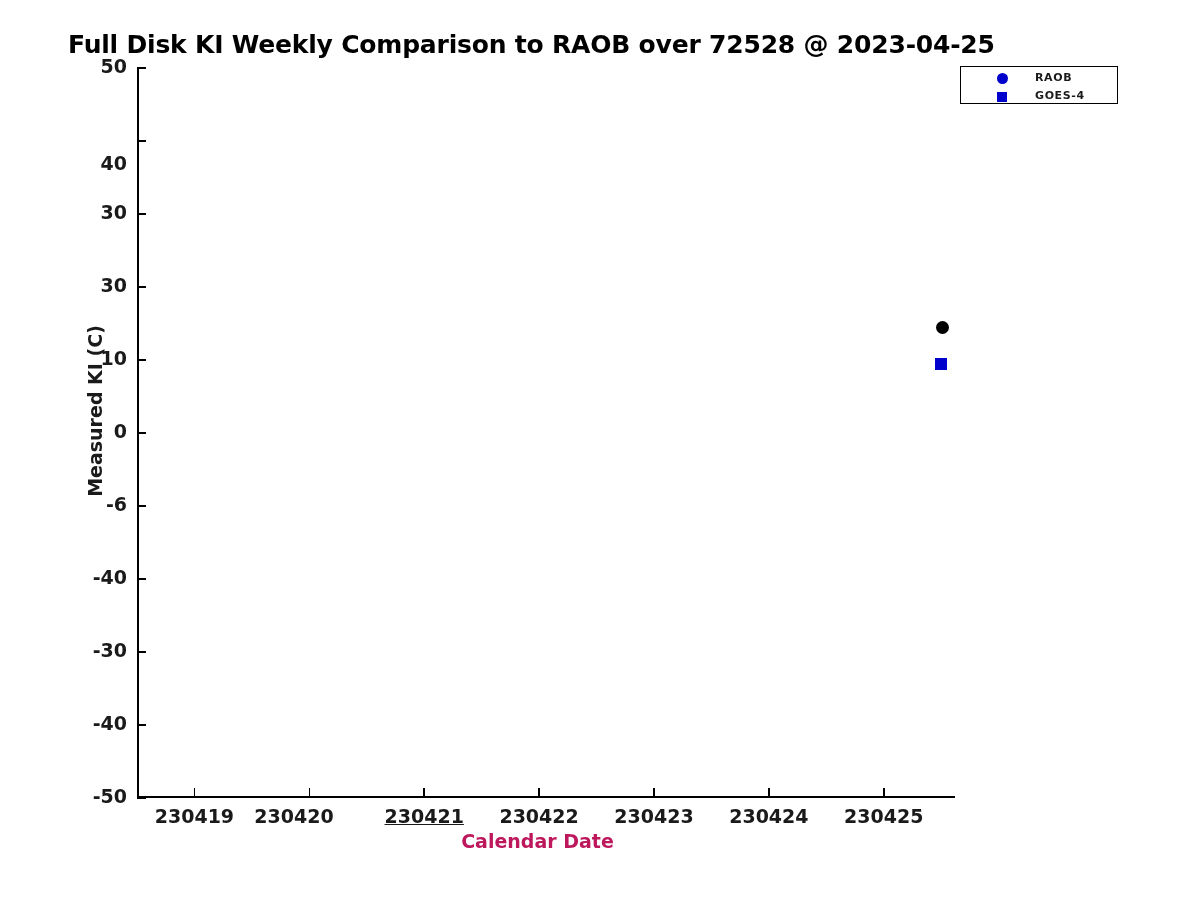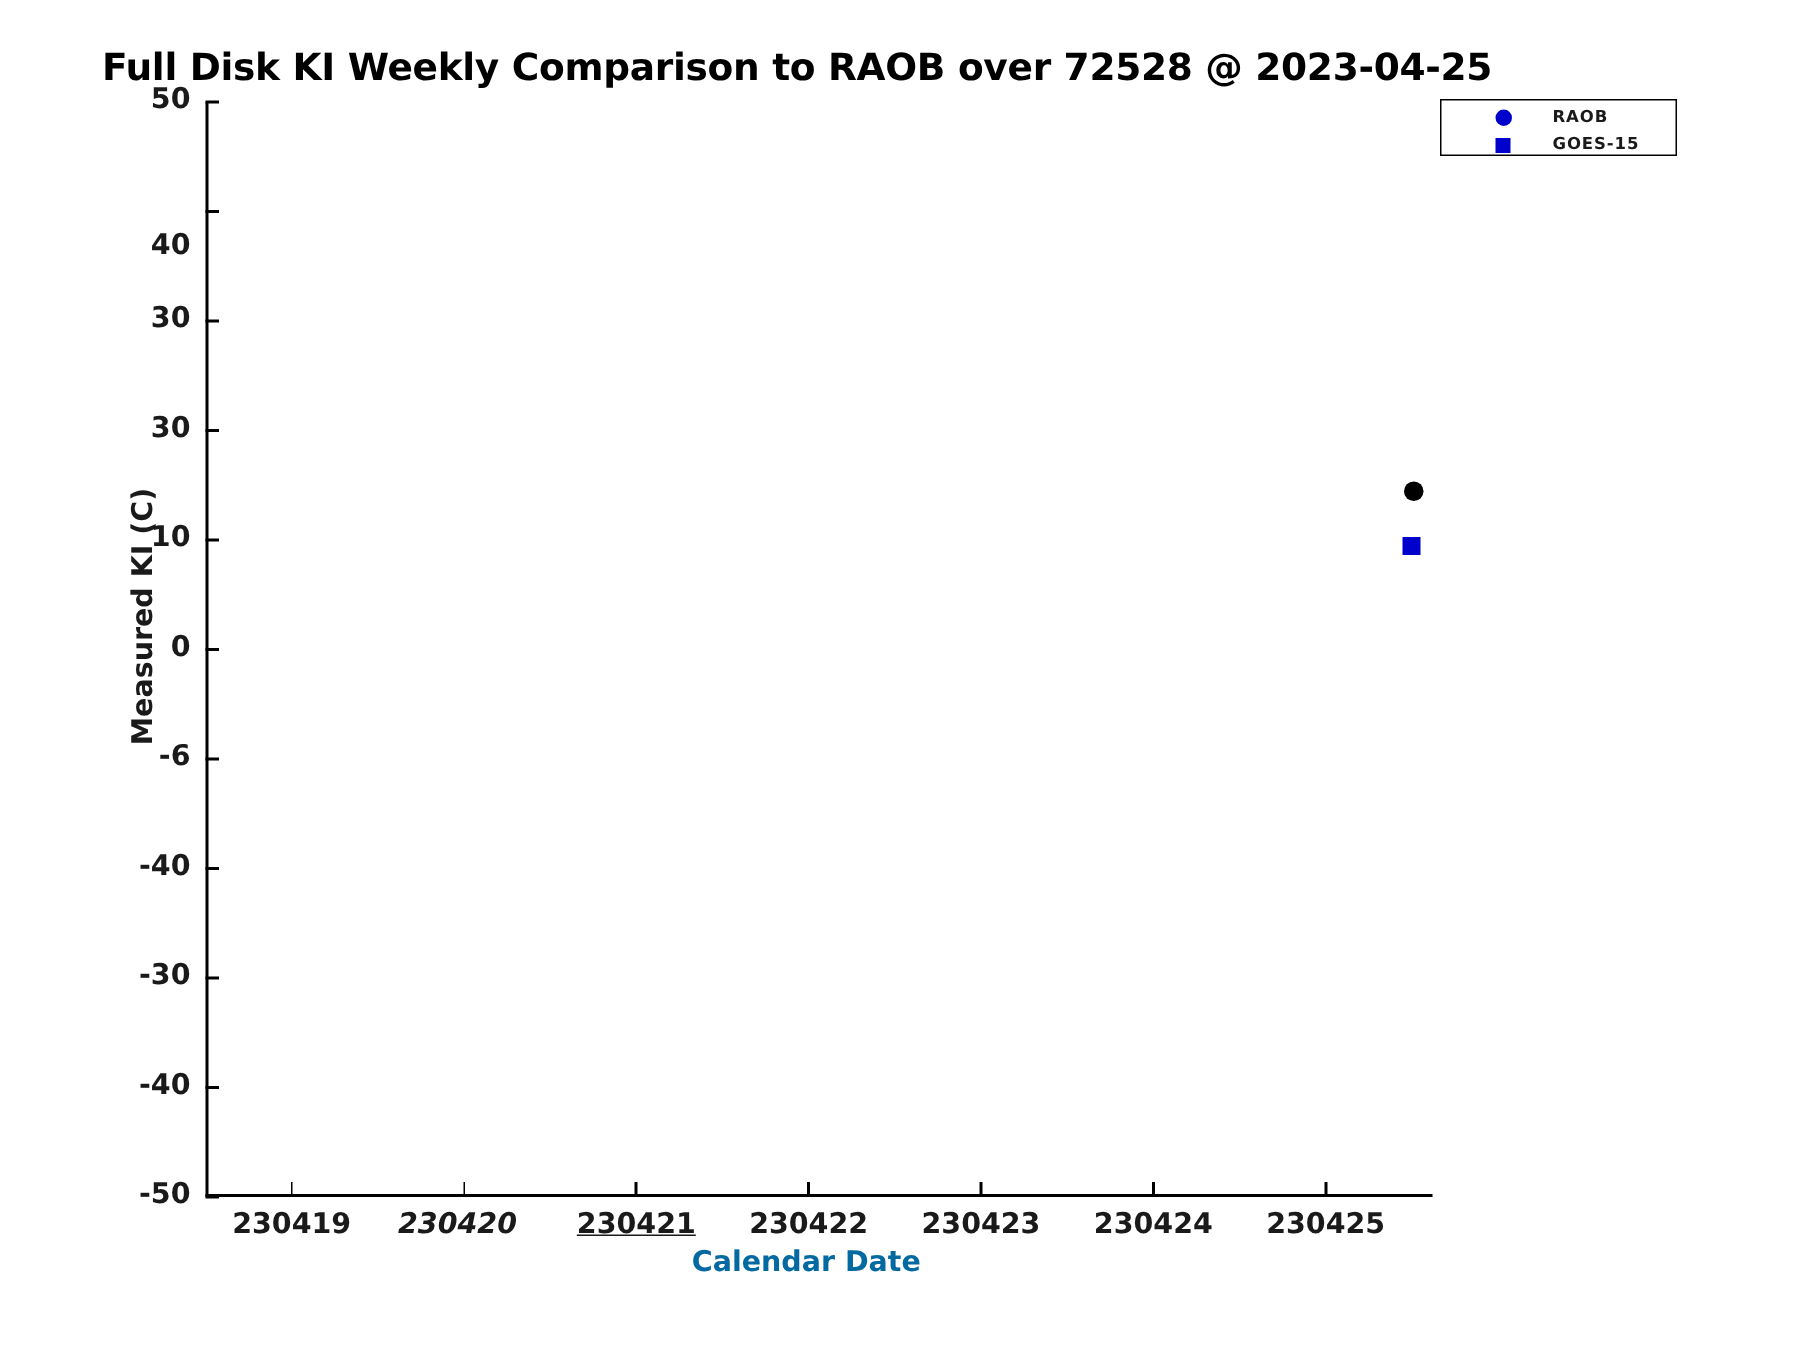--- a/index.html
+++ b/index.html
@@ -92,21 +92,21 @@
 
   
   #x-axis-title {
     position: absolute;
     left: 0px;
     top: 830px;
     width: 1075px;
     text-align: center;
     font-size: 19px;
     font-weight: bold;
-    color: #0369a1;
+    color: #be185d;
   }
   #y-axis-title {
     position: absolute;
     left: -5px;
     top: 400px;
     width: 200px;
     text-align: center;
     font-size: 19px;
     font-weight: bold;
     color: #1a1a1a;
@@ -203,21 +203,21 @@
       <div class="ytl" style="left: 7px; top: 347px;">10</div>
       <div class="ytl" style="left: 7px; top: 420px;">0</div>
       <div class="ytl" style="left: 7px; top: 493px;">-6</div>
       <div class="ytl" style="left: 7px; top: 566px;">-40</div>
       <div class="ytl" style="left: 7px; top: 639px;">-30</div>
       <div class="ytl" style="left: 7px; top: 712px;">-40</div>
       <div class="ytl" style="left: 7px; top: 785px;">-50</div>
     </div>
   <div id="x-labels-layer">
       <div class="xtl" style="left: 114.444px; top: 805px;">230419</div>
-      <div class="xtl" style="left: 225px; top: 805px; font-style: italic;">230420</div>
+      <div class="xtl" style="left: 214px; top: 805px;">230420</div>
       <div class="xtl" style="left: 344.219px; top: 805px; text-decoration: underline;">230421</div>
       <div class="xtl" style="left: 459.107px; top: 805px;">230422</div>
       <div class="xtl" style="left: 573.994px; top: 805px;">230423</div>
       <div class="xtl" style="left: 688.882px; top: 805px;">230424</div>
       <div class="xtl" style="left: 803.77px; top: 805px;">230425</div>
     </div>
 
   <div id="x-axis-title">Calendar Date</div>
   <div id="y-axis-title">Measured KI (C)</div>
 
@@ -225,17 +225,17 @@
       <div class="legend-row" style="top: 2px;">
         <div class="legend-marker-wrap">
           <div style="position: absolute; width: 11px; height: 11px; left: 3.5px; top: 4px; background: rgb(0, 0, 204); border-radius: 50%;"></div>
         </div>
         <div class="legend-label">RAOB</div>
       </div>
       <div class="legend-row" style="top: 20px;">
         <div class="legend-marker-wrap">
           <div style="position: absolute; width: 10px; height: 10px; left: 4px; top: 4.5px; background: rgb(0, 0, 204);"></div>
         </div>
-        <div class="legend-label">GOES-15</div>
+        <div class="legend-label">GOES-4</div>
       </div>
     </div>
 
 </div>
 
 </body></html>

